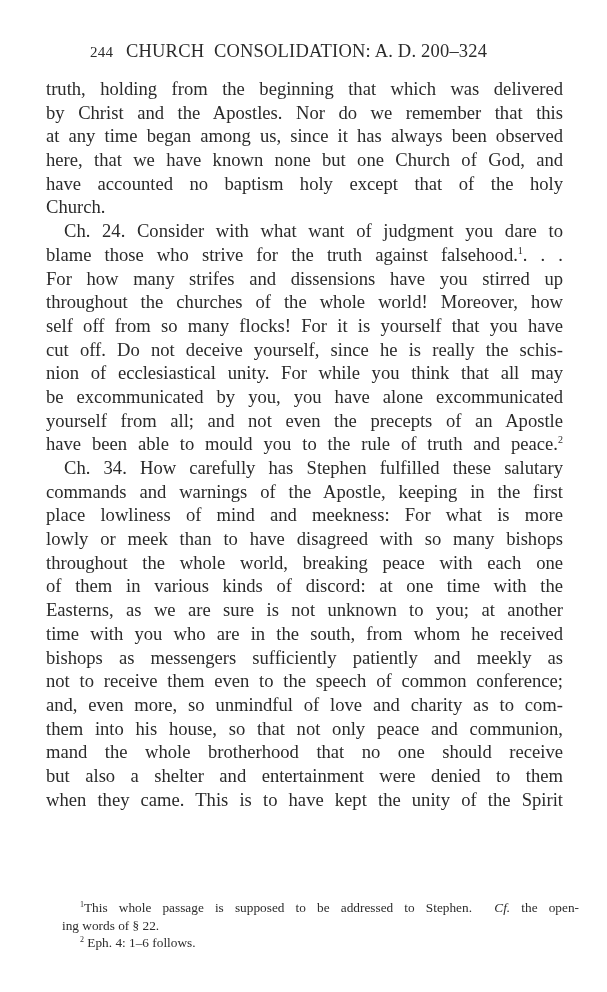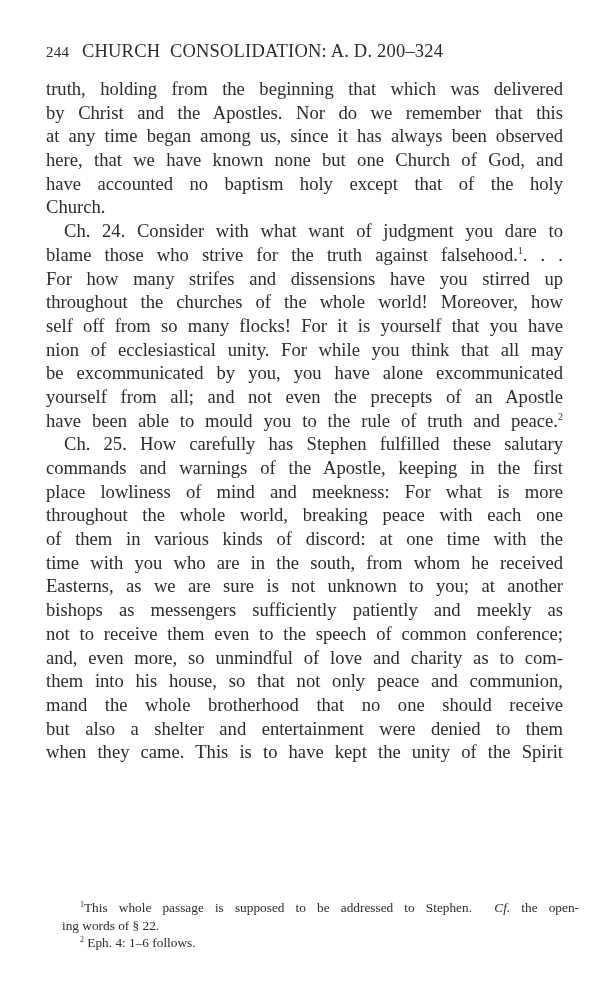--- a/index.html
+++ b/index.html
@@ -1,20 +1,20 @@
 <!DOCTYPE html>
 <html><head>
   <meta charset="utf-8">
   <style>
     html, body { margin: 0; padding: 0; background: #ffffff; }
     body { width: 607px; height: 992px; position: relative; overflow: hidden;
       font-family: "Liberation Serif", "DejaVu Serif", serif; color: #2b2b2b; }
     .page { position: absolute; left: 46px; top: 0; width: 517px; }
     .header { position: absolute; top: 41px; left: 0; width: 517px; font-size: 18.5px; letter-spacing: 0.2px; white-space: nowrap; }
-    .header .pgnum { font-size: 15px; margin-right: 8px; }
+    .header .pgnum { font-size: 15px; margin-right: 8px; margin-left: 44px; }
     .body { position: absolute; top: 77px; left: 0; width: 517px; }
     .line { display: block; height: 23.7px; line-height: 23.7px; font-size: 18.6px;
       text-align: justify; text-align-last: justify; white-space: nowrap; overflow: visible; }
     .line.last { text-align-last: left; }
     .line.indent { padding-left: 18px; }
     sup { font-size: 10px; line-height: 0; vertical-align: super; }
     .footnotes { position: absolute; top: 899px; left: 16px; width: 517px; font-size: 13.3px; }
     .fline { display: block; height: 17.5px; line-height: 17.5px; white-space: nowrap;
       text-align: justify; text-align-last: justify; }
     .fline.last { text-align-last: left; }
@@ -36,31 +36,33 @@
       <span class="line"><span>by Christ and the Apostles.  Nor do we remember that this</span></span>
       <span class="line"><span>at any time began among us, since it has always been observed</span></span>
       <span class="line"><span>here, that we have known none but one Church of God, and</span></span>
       <span class="line"><span>have accounted no baptism holy except that of the holy</span></span>
       <span class="line last"><span>Church.</span></span>
       <span class="line indent"><span>Ch. 24.  Consider with what want of judgment you dare to</span></span>
       <span class="line"><span>blame those who strive for the truth against falsehood.</span><sup>1</sup><span>. . .</span></span>
       <span class="line"><span>For how many strifes and dissensions have you stirred up</span></span>
       <span class="line"><span>throughout the churches of the whole world!  Moreover, how</span></span>
       <span class="line"><span>self off from so many flocks!  For it is yourself that you have</span></span>
+      <span class="line"><span>cut off.  Do not deceive yourself, since he is really the schis-</span></span>
       <span class="line"><span>nion of ecclesiastical unity.  For while you think that all may</span></span>
       <span class="line"><span>be excommunicated by you, you have alone excommunicated</span></span>
       <span class="line"><span>yourself from all; and not even the precepts of an Apostle</span></span>
       <span class="line"><span>have been able to mould you to the rule of truth and peace.</span><sup>2</sup></span>
-      <span class="line indent"><span>Ch. 25.  How carefully has Stephen fulfilled these salutary</span></span>
+      <span class="line indent"><span>Ch. 34.  How carefully has Stephen fulfilled these salutary</span></span>
       <span class="line"><span>commands and warnings of the Apostle, keeping in the first</span></span>
       <span class="line"><span>place lowliness of mind and meekness:  For what is more</span></span>
+      <span class="line"><span>lowly or meek than to have disagreed with so many bishops</span></span>
       <span class="line"><span>throughout the whole world, breaking peace with each one</span></span>
       <span class="line"><span>of them in various kinds of discord: at one time with the</span></span>
+      <span class="line"><span>Easterns, as we are sure is not unknown to you; at another</span></span>
       <span class="line"><span>time with you who are in the south, from whom he received</span></span>
-      <span class="line"><span>Easterns, as we are sure is not unknown to you; at another</span></span>
       <span class="line"><span>bishops as messengers sufficiently patiently and meekly as</span></span>
       <span class="line"><span>not to receive them even to the speech of common conference;</span></span>
       <span class="line"><span>and, even more, so unmindful of love and charity as to com-</span></span>
       <span class="line"><span>them into his house, so that not only peace and communion,</span></span>
       <span class="line"><span>mand the whole brotherhood that no one should receive</span></span>
       <span class="line"><span>but also a shelter and entertainment were denied to them</span></span>
       <span class="line"><span>when they came.  This is to have kept the unity of the Spirit</span></span>
     </div>
 
   <div class="footnotes">

